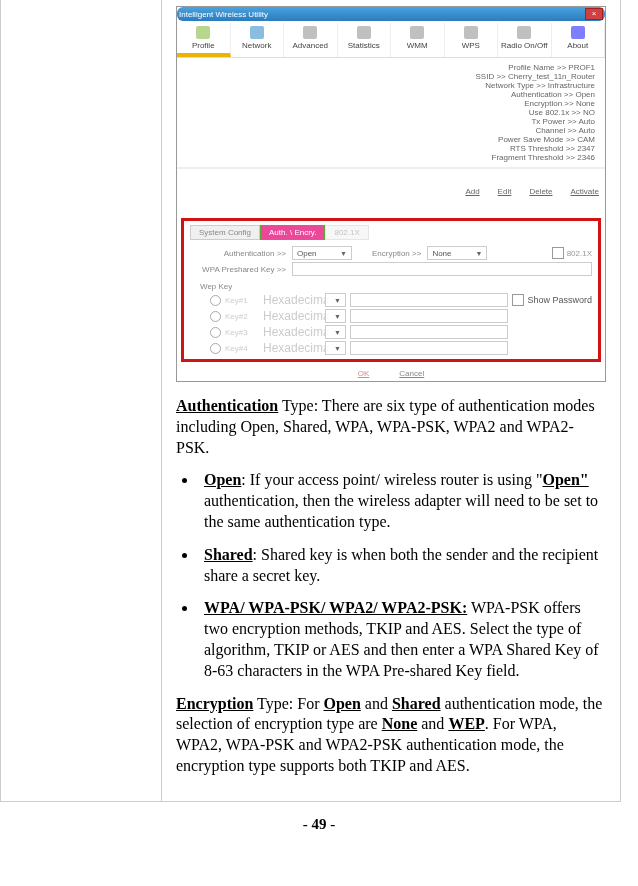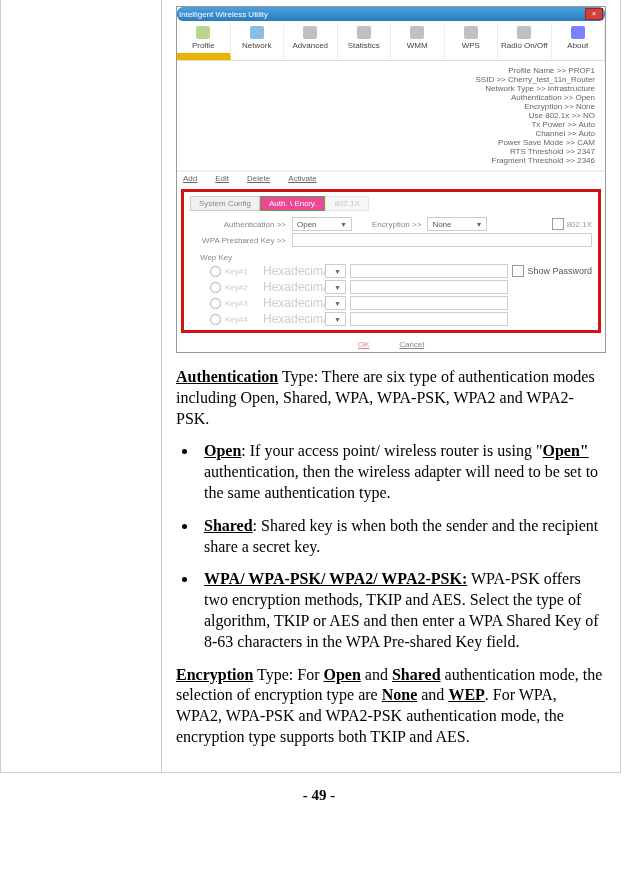--- a/index.html
+++ b/index.html
@@ -69,21 +69,21 @@
   .tab {
     flex: 1;
     text-align: center;
     font-size: 8px;
     color: #444;
     padding: 18px 0 3px 0;
     border-right: 1px solid #eee;
     position: relative;
   }
   .tab.active {
-    border-bottom: 7px solid #eab308;
+    border-bottom: 4px solid #eab308;
     box-shadow: inset 0 -1px 0 #fff;
   }
   .tab .ticon {
     position: absolute;
     top: 3px;
     left: 50%;
     transform: translateX(-50%);
     width: 14px;
     height: 13px;
     background: #ddd;
@@ -112,22 +112,23 @@
     text-align:center; font-size:8px; color:#888; padding:2px 0; border-bottom:1px solid #eee;
   }
   .prof-row {
     display:flex; font-size:8px; padding:2px 4px; gap:12px;
   }
   .prof-row .pname { width:28%; }
   .prof-details {
     flex:1; padding:2px 4px; font-size:8px; color:#666; text-align:right;
   }
   .btnrow {
-    display:flex; padding:2px 6px; border-top:1px solid #eee;
+    display:flex; padding:18px 6px; border-top:1px solid #eee;
     clear:both;
+    justify-content:flex-end;
   }
   .btnrow .sbtn {
     font-size:8px; color:#666; text-decoration:underline; margin-right:18px;
   }
   .sbtn:last-child { margin-right:0; }
 
   .redbox {
     border: 3px solid #d31212;
     border-radius: 0;
     margin: 4px;

